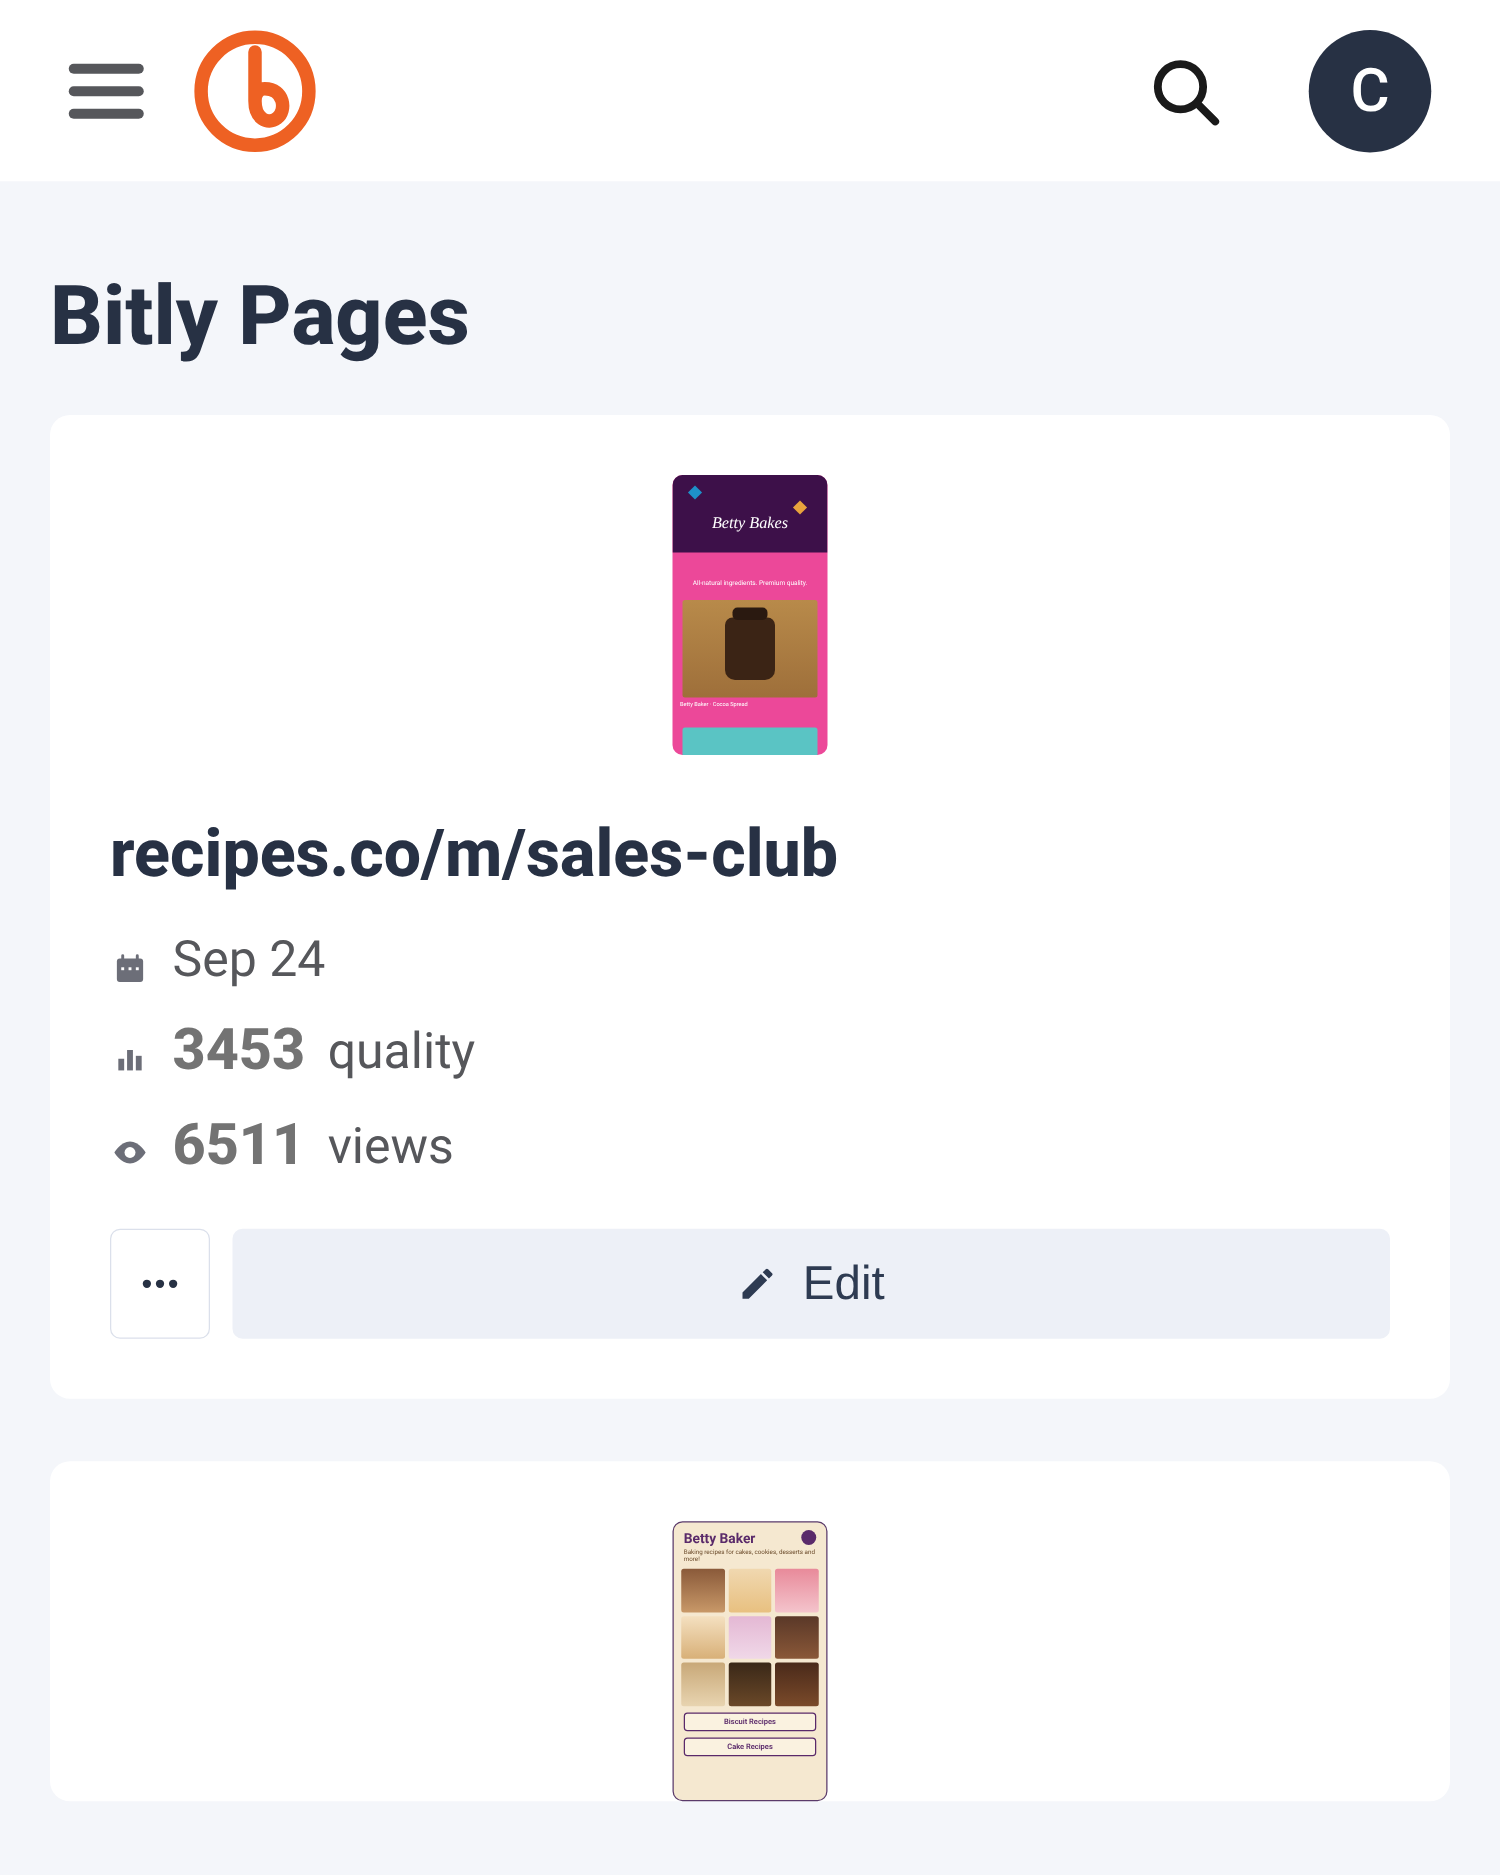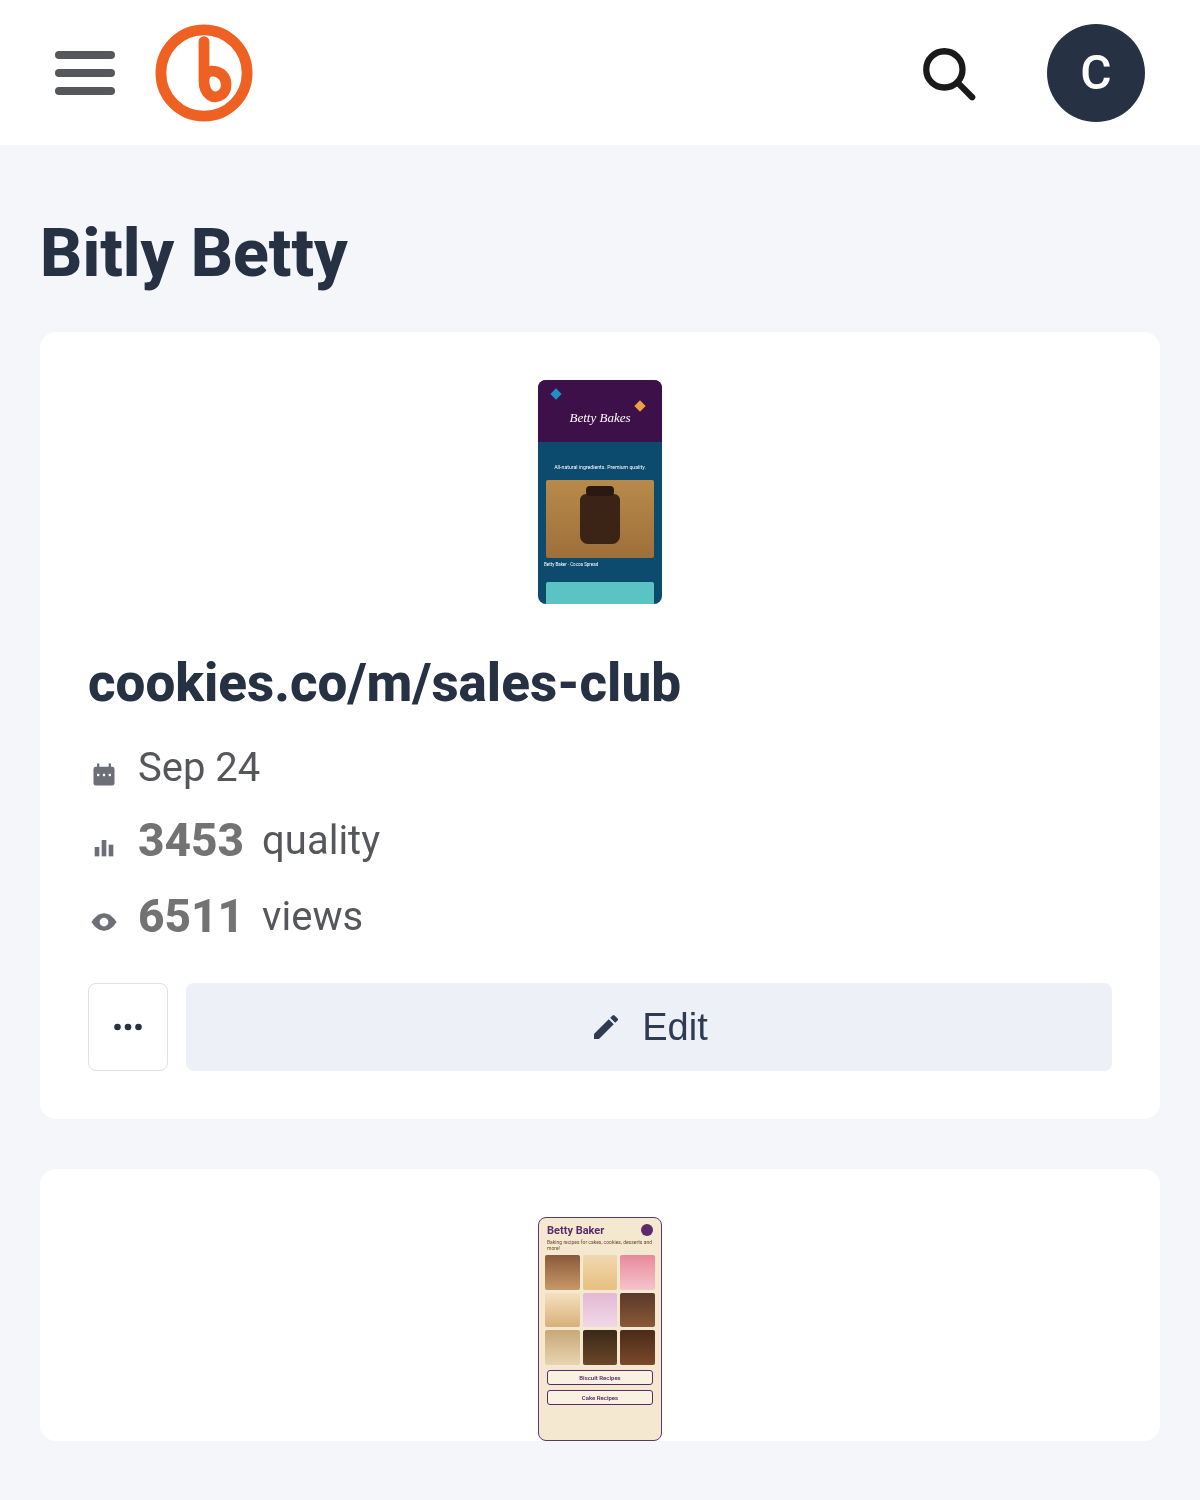--- a/index.html
+++ b/index.html
@@ -74,21 +74,21 @@
   display: flex;
   justify-content: center;
   margin-bottom: 48px;
 }
 .preview-frame {
   width: 124px;
   height: 224px;
   border-radius: 8px;
   overflow: hidden;
   position: relative;
-  background: #0c4a6e;
+  background: #ec4899;
 }
 .preview-1 .confetti-band {
   height: 62px;
   background: #3d1049;
   position: relative;
   overflow: hidden;
 }
 .preview-1 .confetti-band::before,
 .preview-1 .confetti-band::after {
   content: "";
@@ -252,37 +252,37 @@
     <svg viewBox="0 0 24 24" width="58" height="58" fill="none" stroke="#1a1a1a" stroke-width="2.6" stroke-linecap="round">
       <circle cx="10.5" cy="10.5" r="7.5"></circle>
       <line x1="16.2" y1="16.2" x2="22" y2="22"></line>
     </svg>
   </div>
   <div class="avatar">
     <span>C</span>
   </div>
 </div>
 
-<h1 class="page-title">Bitly Betty</h1>
+<h1 class="page-title">Bitly Pages</h1>
 
 <div class="card">
   <div class="card-preview preview-1">
     <div class="preview-frame">
       <div class="confetti-band"></div>
       <div class="brand">Betty Bakes</div>
       <div class="tagline">All-natural ingredients. Premium quality.</div>
       <div class="product">
           <div class="jar"></div>
         </div>
       <div class="cap">Betty Baker · Cocoa Spread</div>
       <div class="teal-strip"></div>
     </div>
   </div>
 
-  <div class="card-url">cookies.co/m/sales-club</div>
+  <div class="card-url">recipes.co/m/sales-club</div>
 
   <div class="meta-row">
     <span class="icon">
       <svg viewBox="0 0 24 24" width="28" height="28" fill="#6c6e78">
           <rect x="3" y="5" width="18" height="16" rx="2"></rect>
           <rect x="3" y="5" width="18" height="5" fill="#fff" opacity="0"></rect>
           <rect x="6" y="2" width="2" height="5" rx="1"></rect>
           <rect x="16" y="2" width="2" height="5" rx="1"></rect>
           <rect x="6" y="11" width="2" height="2" fill="#fff"></rect>
           <rect x="11" y="11" width="2" height="2" fill="#fff"></rect>

